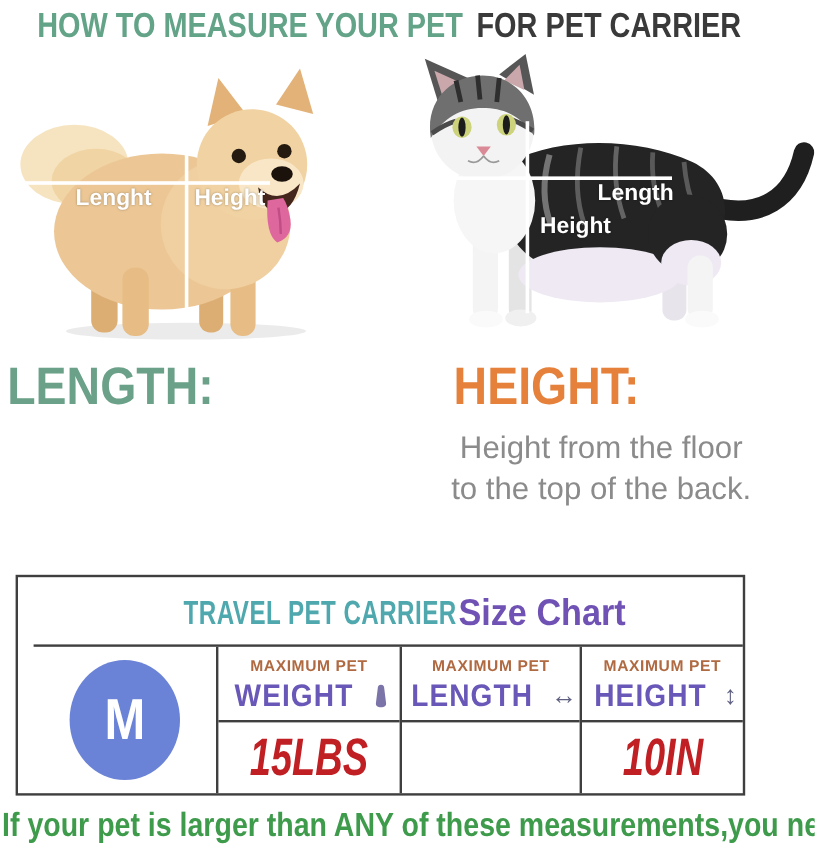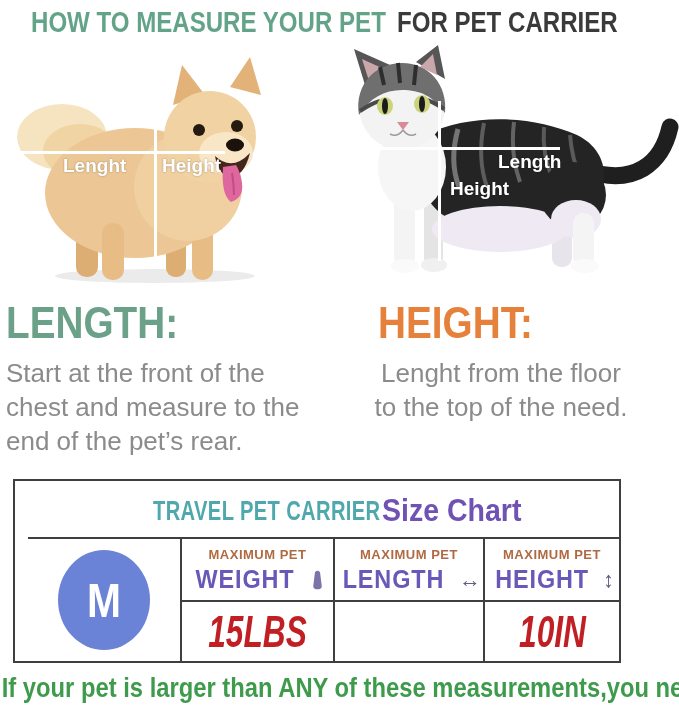--- a/index.html
+++ b/index.html
@@ -159,30 +159,25 @@
       <path d="M57,77 L69,77 L63,85 Z" fill="#d98a96"></path>
       <path d="M63,85 q-6,8 -13,4 M63,85 q6,8 13,4" stroke="#9a9a9a" stroke-width="1.5" fill="none"></path>
     </svg>
     <div class="mline" style="left:98px; top:56px; width:3px; height:160px;"></div>
     <div class="mline" style="left:31px; top:102px; width:189px; height:3px;"></div>
     <div class="mlabel" style="left:158px; top:106px;">Length</div>
     <div class="mlabel" style="left:110px; top:133px;">Height</div>
   </div>
 
   <div class="sec-heading len-heading">LENGTH:</div>
-  <div class="sec-body len-body">
-    <div>Start at the front of the</div>
-    <div>chest and measure to the</div>
-    <div>end of the pet’s rear.</div>
-  </div>
 
   <div class="sec-heading hgt-heading">HEIGHT:</div>
   <div class="sec-body hgt-body">
-    <div>Lenght from the floor</div>
-    <div>to the top of the need.</div>
+    <div>Height from the floor</div>
+    <div>to the top of the back.</div>
   </div>
 
   <div class="tbl">
     <div class="tbl-head">
       <span class="brand">TRAVEL PET CARRIER</span>
       <span class="chart-title">Size Chart</span>
     </div>
     <div class="tbl-body">
       <div class="size-cell">
         <div class="size-circle">

